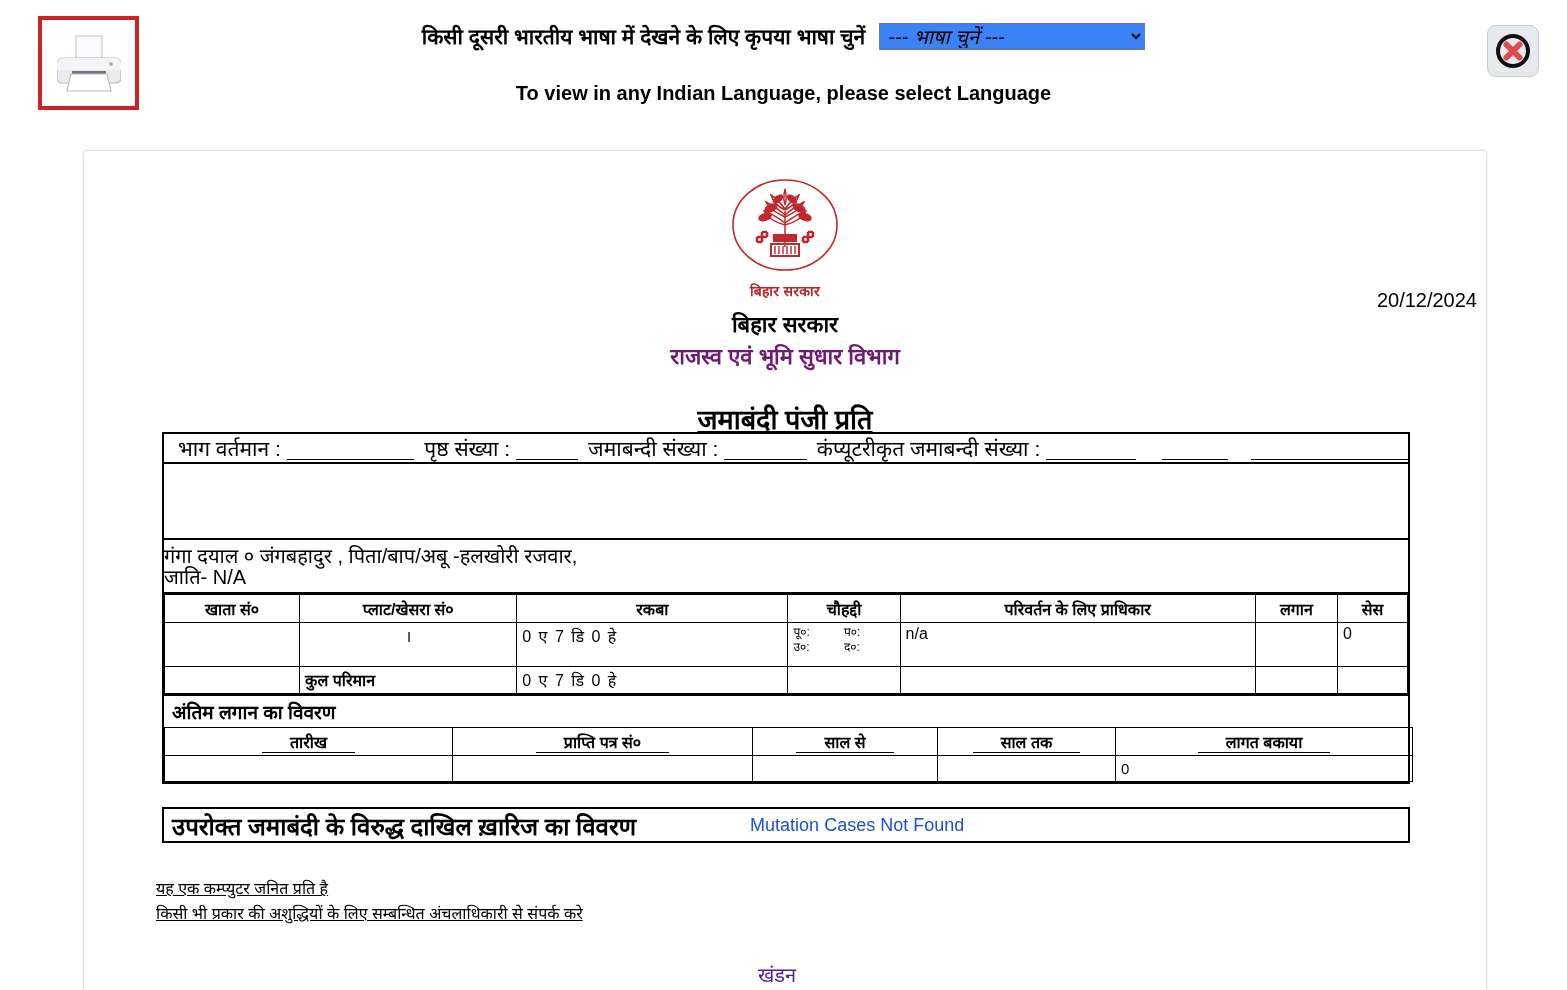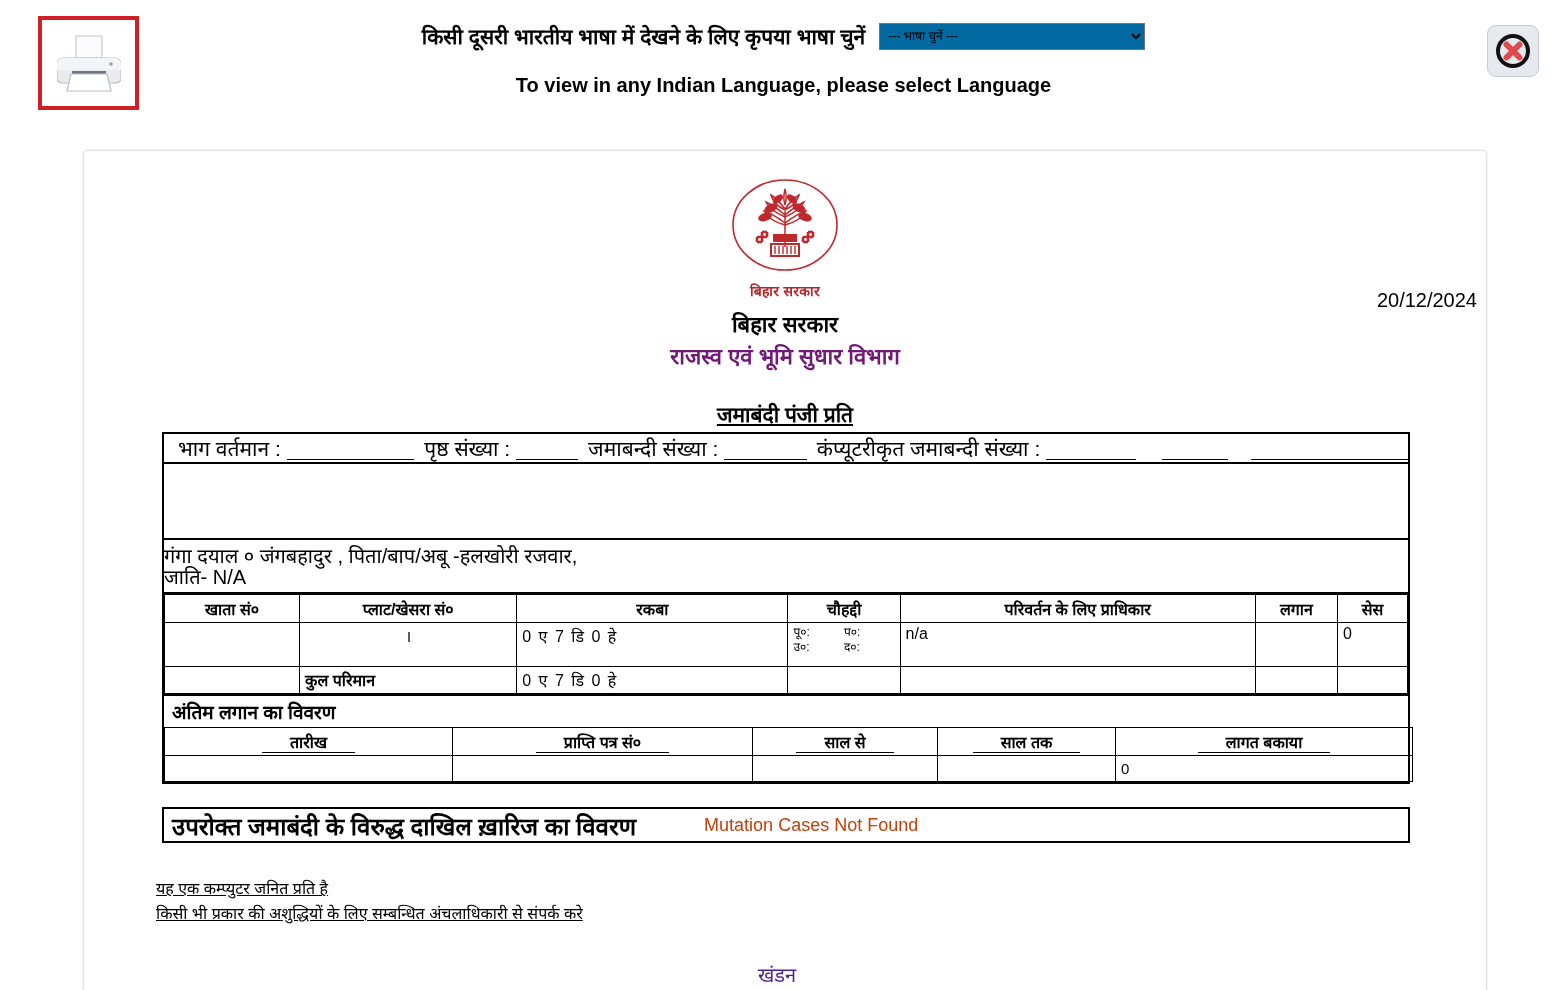--- a/index.html
+++ b/index.html
@@ -36,29 +36,30 @@
     gap: 14px; margin-top: 22px; pointer-events: auto;
   }
   .lang-label {
     font-size: 21px; font-weight: bold; color: #000;
     font-family: "Liberation Sans", "DejaVu Sans", sans-serif;
     white-space: nowrap;
     text-align: center;
   }
   .lang-select {
     width: 266px; height: 27px;
-    font-size: 12px;
+    font-size: 20px;
     border: 1px solid #767676;
-    background: #0369a1;
+    background: #3b82f6;
     padding: 1px 4px;
     font-family: "Liberation Sans", "DejaVu Sans", sans-serif;
     border-radius: 0;
+    font-style: italic;
   }
   .lang-sub {
-    margin-top: 24px; font-size: 20px; font-weight: bold; color: #000;
+    margin-top: 32px; font-size: 20px; font-weight: bold; color: #000;
     pointer-events: auto;
   }
 
   .close-btn {
     position: absolute; right: 28px; top: 25px;
     width: 52px; height: 52px;
     border-radius: 9px;
     background: #e6eaee;
     border: 1px solid #c3ccd4;
     display:flex; align-items:center; justify-content:center;
@@ -75,21 +76,21 @@
     box-shadow: 0 0 0 1px #f4f4f4;
     padding: 0;
   }
 
   .emblem-wrap { text-align: center; padding-top: 26px; }
   .emblem { width: 108px; height: 104px; display:inline-block; }
   .emblem-cap { font-size: 14px; font-weight: bold; color:#b4262b; margin-top:-4px; letter-spacing:.3px;}
   .gov-line1 { font-size: 22px; font-weight: bold; color:#000; margin-top: 8px; }
   .gov-line2 { font-size: 22px; font-weight: bold; color:#701a75; margin-top: 2px; }
   .doc-title {
-    font-size: 21px; font-weight: bold; color:#000;
+    font-size: 27px; font-weight: bold; color:#000;
     text-decoration: underline; margin-top: 30px;
   }
   .date-stamp {
     position: absolute; right: 9px; top: 138px;
     font-size: 20px; color: #000;
   }
 
   
   .form-outer {
     position: absolute; left: 78px; top: 281px;
@@ -134,21 +135,21 @@
   table.lagan td { border: 1px solid #000; height: 26px; font-size: 15px; padding: 0 5px; }
 
   
   .mutation-band {
     position: absolute; left: 78px; top: 656px;
     width: 1248px; height: 36px;
     border: 2px solid #000;
     display: flex; align-items: center;
   }
   .mutation-label { font-size: 24px; font-weight: bold; padding-left: 8px; white-space: nowrap;}
-  .mutation-status { font-size: 18px; color: #c2410c; margin-left: 68px; }
+  .mutation-status { font-size: 18px; color: #1d4ed8; margin-left: 114px; }
 
   
   .footnotes { position: absolute; left: 72px; top: 725px; font-size: 16px; line-height: 25px; }
   .footnotes div { text-decoration: underline; }
 
   .khandan {
     position: absolute; left: 0; right: 16px; top: 810px;
     text-align: center; font-size: 20px; color: #4c1d95;
   }
 </style>

